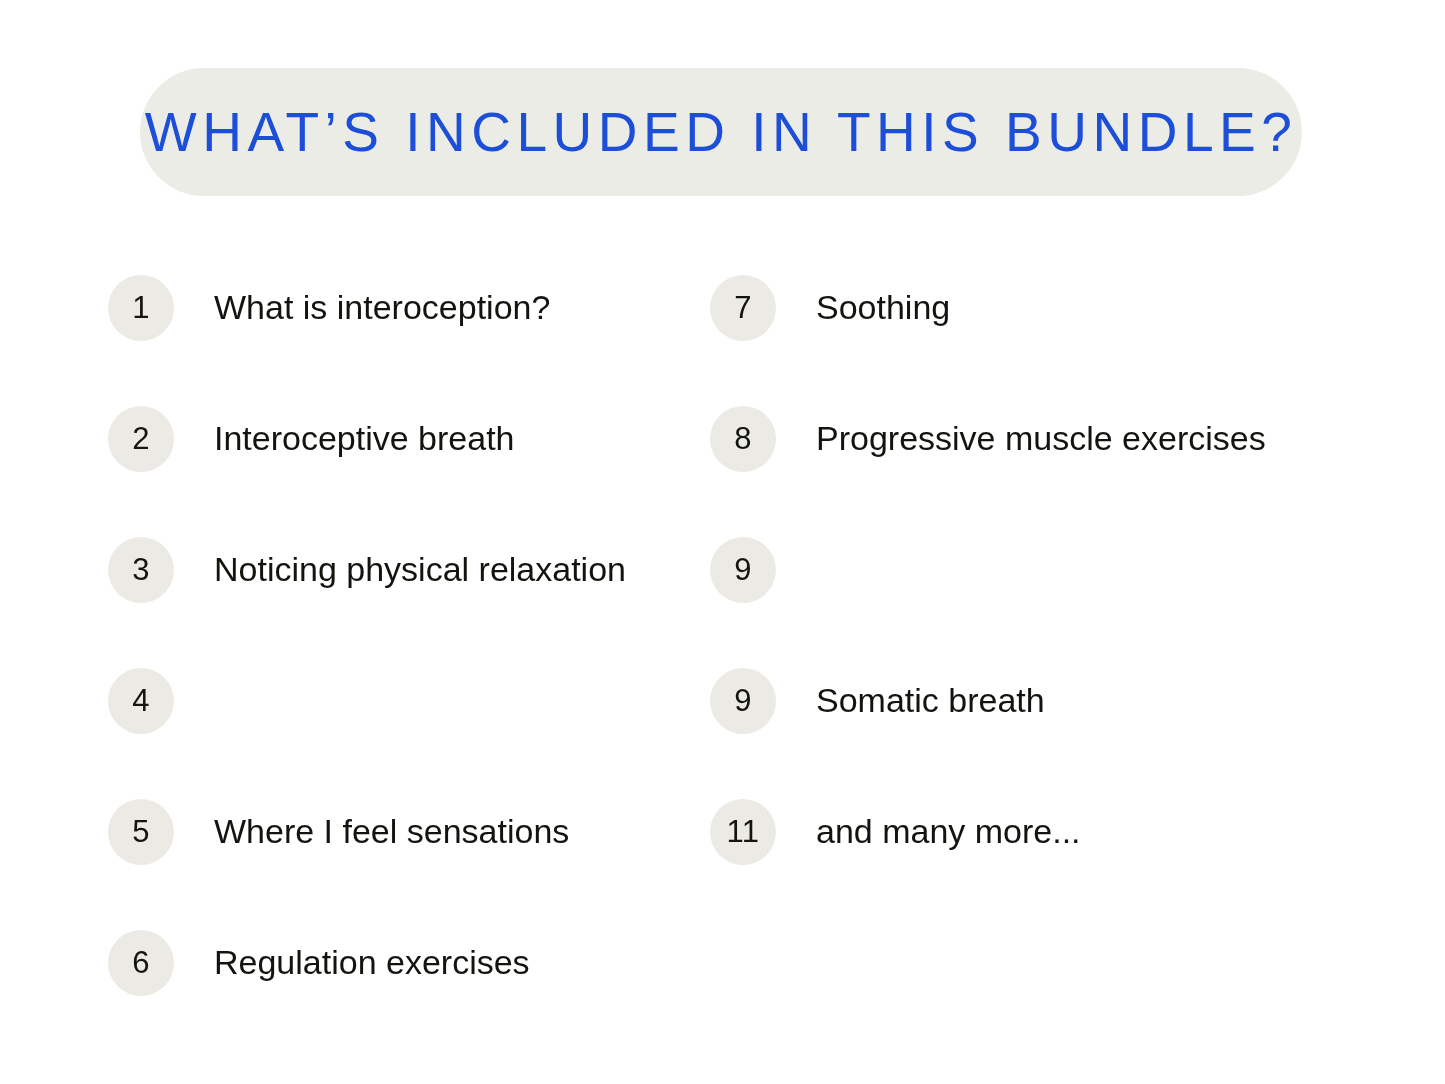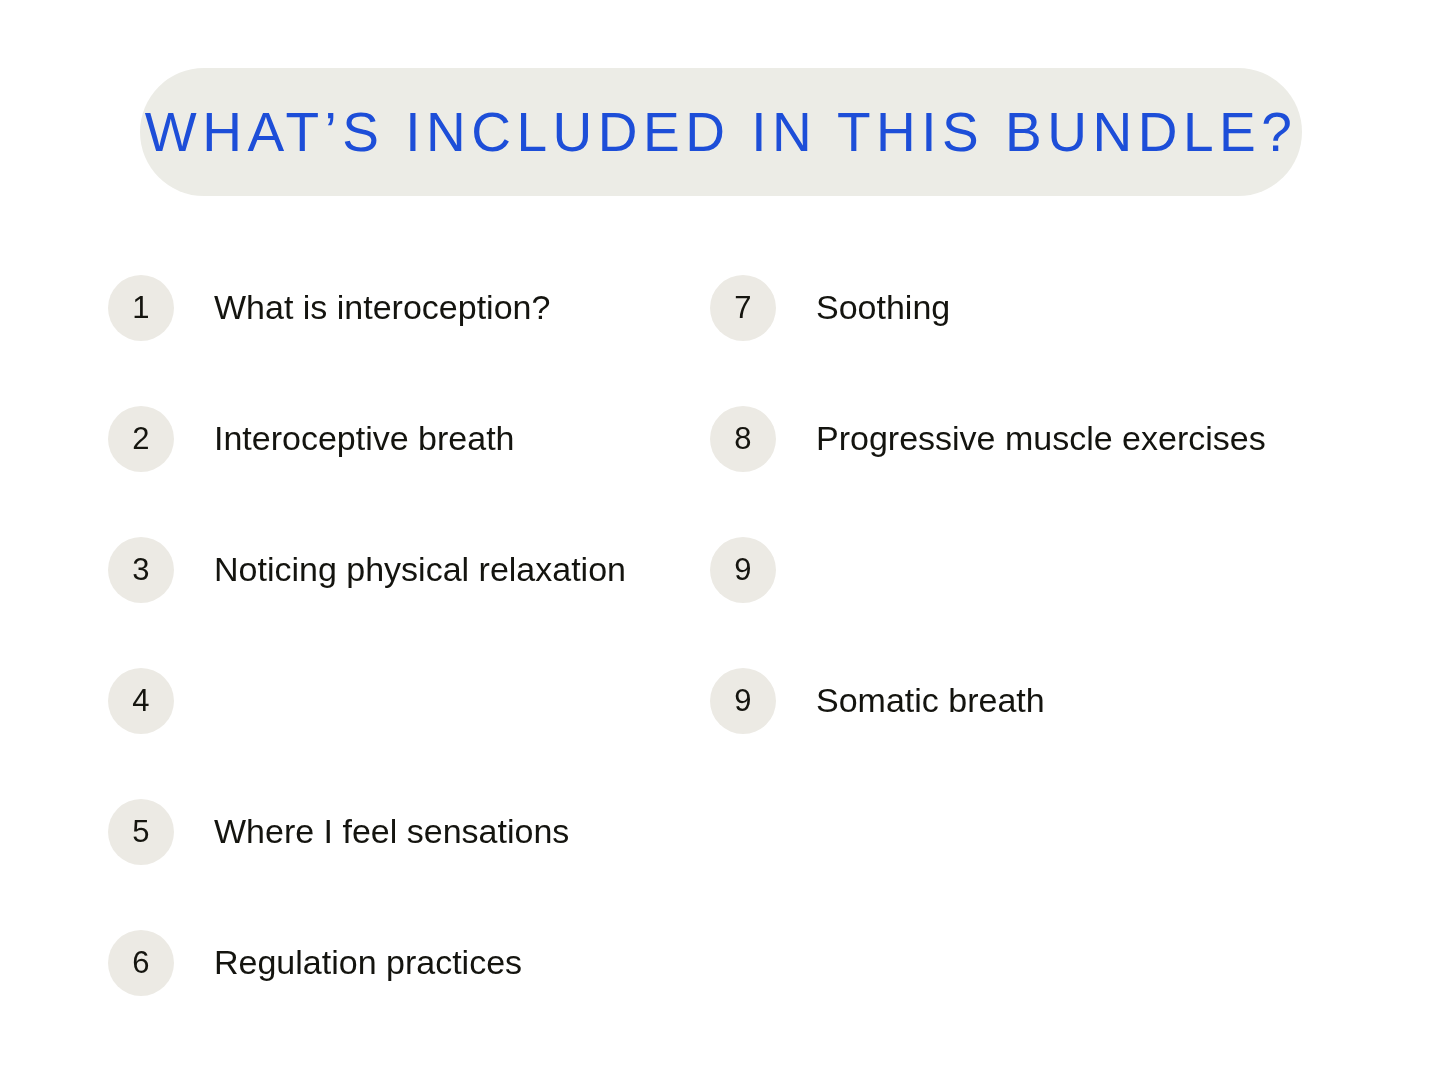--- a/index.html
+++ b/index.html
@@ -119,21 +119,21 @@
         <div class="badge">4</div>
       </div>
 
       <div class="item">
         <div class="badge">5</div>
         <div class="label">Where I feel sensations</div>
       </div>
 
       <div class="item">
         <div class="badge">6</div>
-        <div class="label">Regulation practices</div>
+        <div class="label">Regulation exercises</div>
       </div>
 
     </div>
 
     <div class="col col-right">
 
       <div class="item">
         <div class="badge">7</div>
         <div class="label">Soothing</div>
       </div>
@@ -145,18 +145,22 @@
 
       <div class="item">
         <div class="badge">9</div>
       </div>
 
       <div class="item">
         <div class="badge">9</div>
         <div class="label">Somatic breath</div>
       </div>
 
+      <div class="item">
+        <div class="badge">11</div>
+        <div class="label">and many more...</div>
+      </div>
 
     </div>
 
   </div>
 
 </div>
 
 </body></html>

